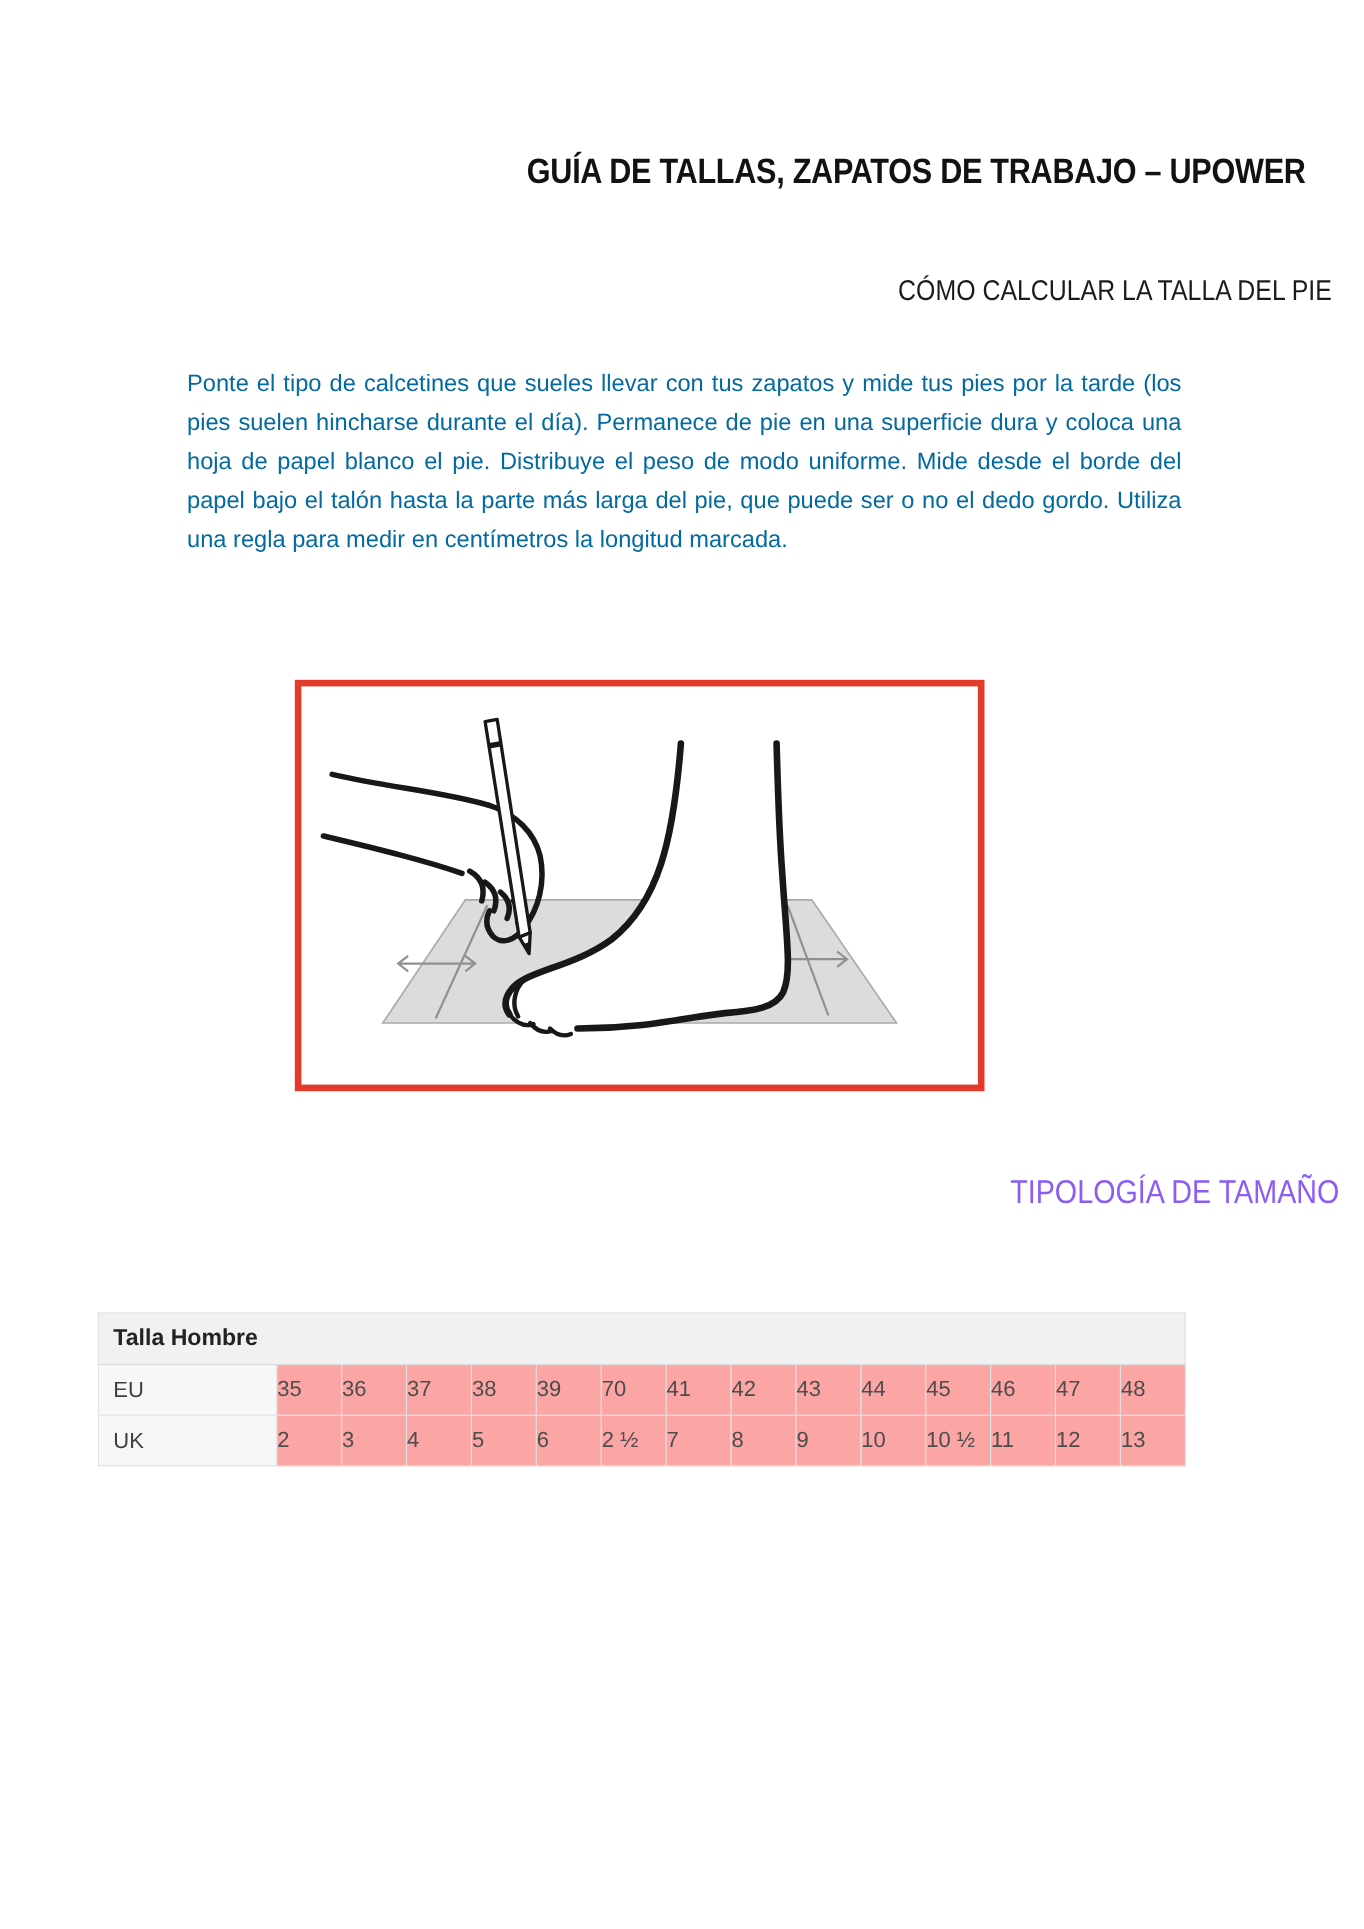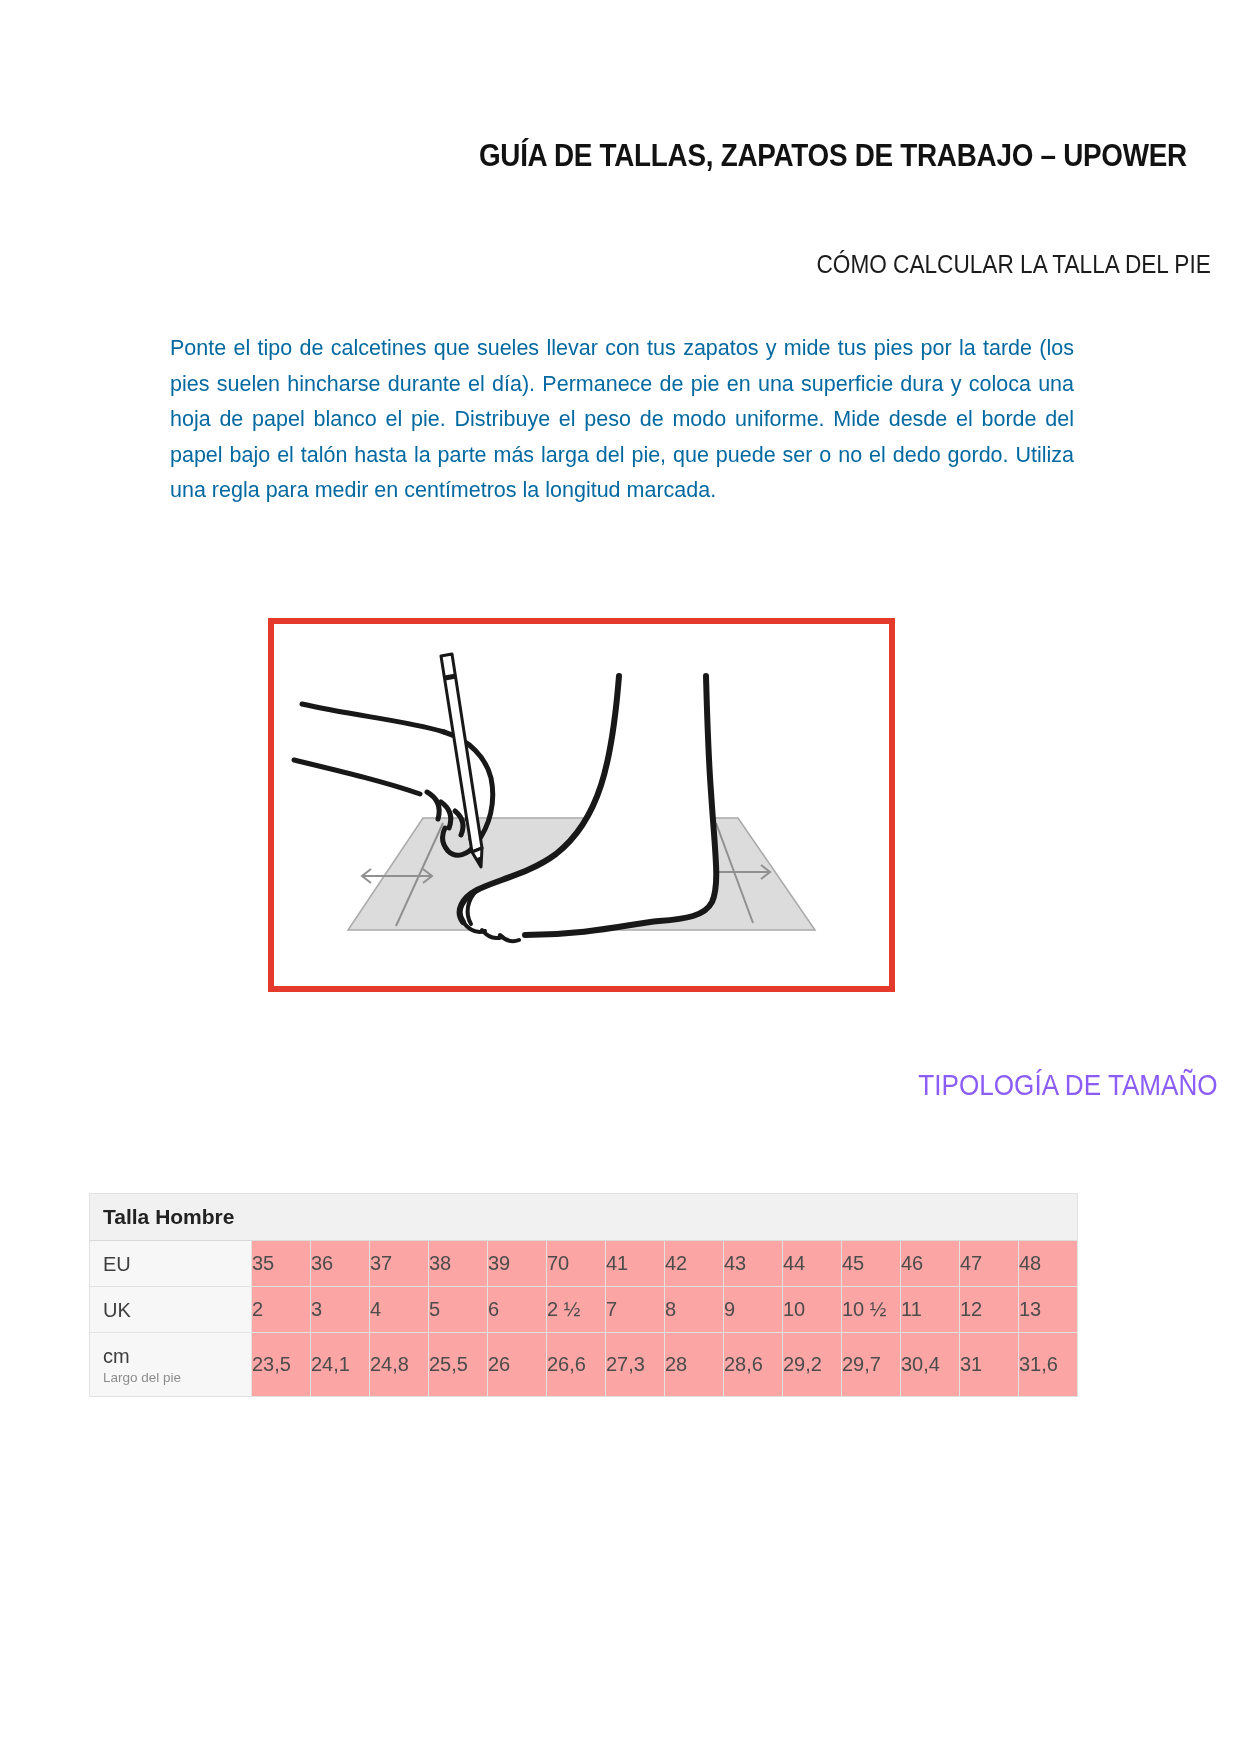--- a/index.html
+++ b/index.html
@@ -148,36 +148,16 @@
           <td class="val">2 ½</td>
           <td class="val">7</td>
           <td class="val">8</td>
           <td class="val">9</td>
           <td class="val">10</td>
           <td class="val">10 ½</td>
           <td class="val">11</td>
           <td class="val">12</td>
           <td class="val">13</td>
         </tr>
-        <tr class="tall">
-          <td class="lbl">
-            <div class="l1">cm</div>
-            <div class="l2">Largo del pie</div>
-          </td>
-          <td class="val">23,5</td>
-          <td class="val">24,1</td>
-          <td class="val">24,8</td>
-          <td class="val">25,5</td>
-          <td class="val">26</td>
-          <td class="val">26,6</td>
-          <td class="val">27,3</td>
-          <td class="val">28</td>
-          <td class="val">28,6</td>
-          <td class="val">29,2</td>
-          <td class="val">29,7</td>
-          <td class="val">30,4</td>
-          <td class="val">31</td>
-          <td class="val">31,6</td>
-        </tr>
       </tbody>
   </table>
 
 </div>
 
 </body></html>

